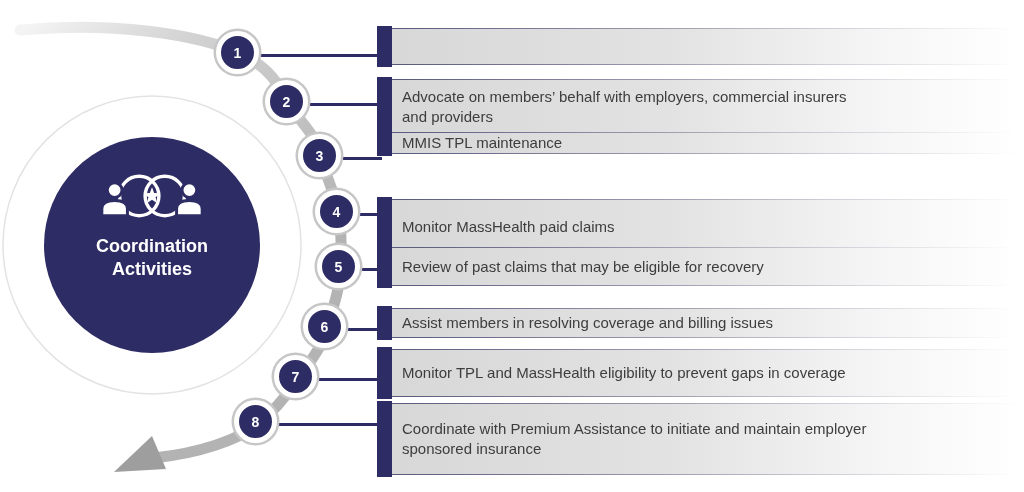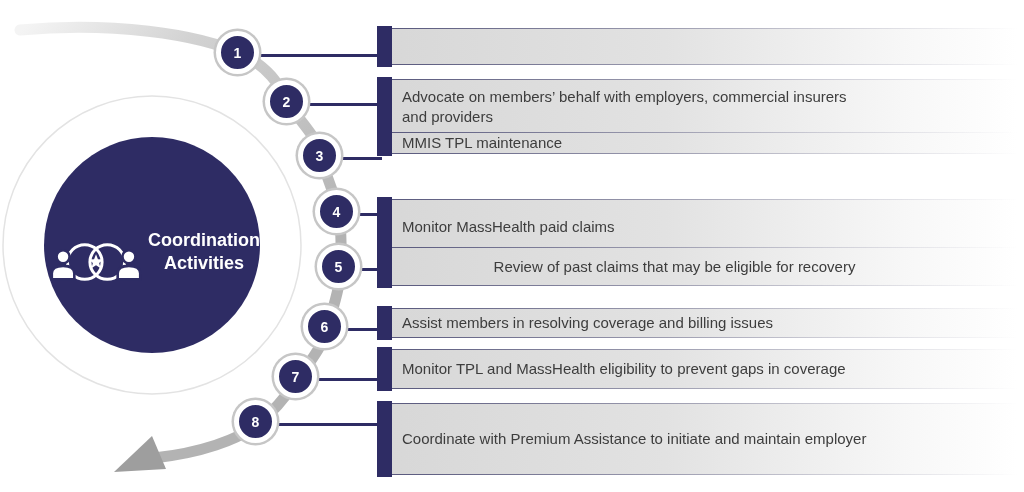--- a/index.html
+++ b/index.html
@@ -9,21 +9,21 @@
     overflow:hidden;
     background:#ffffff;
     font-family:"Liberation Sans", sans-serif;
   }
   .bg-svg{position:absolute;left:0;top:0;z-index:0;}
 
   
   .hub{
     position:absolute;left:44px;top:137px;width:216px;height:216px;
     border-radius:50%;background:#2e2c64;z-index:2;
-    display:flex;flex-direction:row;align-items:center;
+    display:flex;flex-direction:column;align-items:center;
     padding-top:0;box-sizing:border-box;
   }
   .hub-icon{margin-top:34px;width:118px;height:50px;}
   .hub-label{
     margin-top:14px;text-align:center;color:#ffffff;
     font-size:18px;font-weight:bold;line-height:23px;
   }
 
   
   .connector{position:absolute;height:2.5px;background:#2e2c64;z-index:1;}
@@ -47,23 +47,23 @@
   }
   .bar-text{
     color:#3d3d3d;font-size:15px;line-height:20px;max-width:545px;
   }
 
   
   .bar.b1{top:28px;height:37px;}
   .bar.b2{top:79px;height:56px;}
   .bar.b3{top:132px;height:22px;}
   .bar.b4{top:199px;height:55px;}
-  .bar.b5{top:247px;height:39px;text-align:center;}
+  .bar.b5{top:247px;height:39px;}
   .bar.b6{top:308px;height:30px;}
-  .bar.b7{top:349px;height:40px;}
+  .bar.b7{top:349px;height:48px;}
   .bar.b8{top:403px;height:72px;}
 
   .num-circle.c1{left:216px;top:31px;}
   .num-circle.c2{left:265px;top:80px;}
   .num-circle.c3{left:298px;top:134px;}
   .num-circle.c4{left:315px;top:190px;}
   .num-circle.c5{left:317px;top:245px;}
   .num-circle.c6{left:303px;top:305px;}
   .num-circle.c7{left:274px;top:355px;}
   .num-circle.c8{left:234px;top:400px;}
@@ -201,16 +201,17 @@
   </div>
 
   <div class="connector l8"></div>
   <div class="num-circle c8">
       <span>8</span>
     </div>
   <div class="bar b8">
     <div class="bar-tab"></div>
     <div class="bar-text">
       <div>Coordinate with Premium Assistance to initiate and maintain employer</div>
+      <div>sponsored insurance</div>
     </div>
   </div>
 
 </div>
 
 </body></html>

